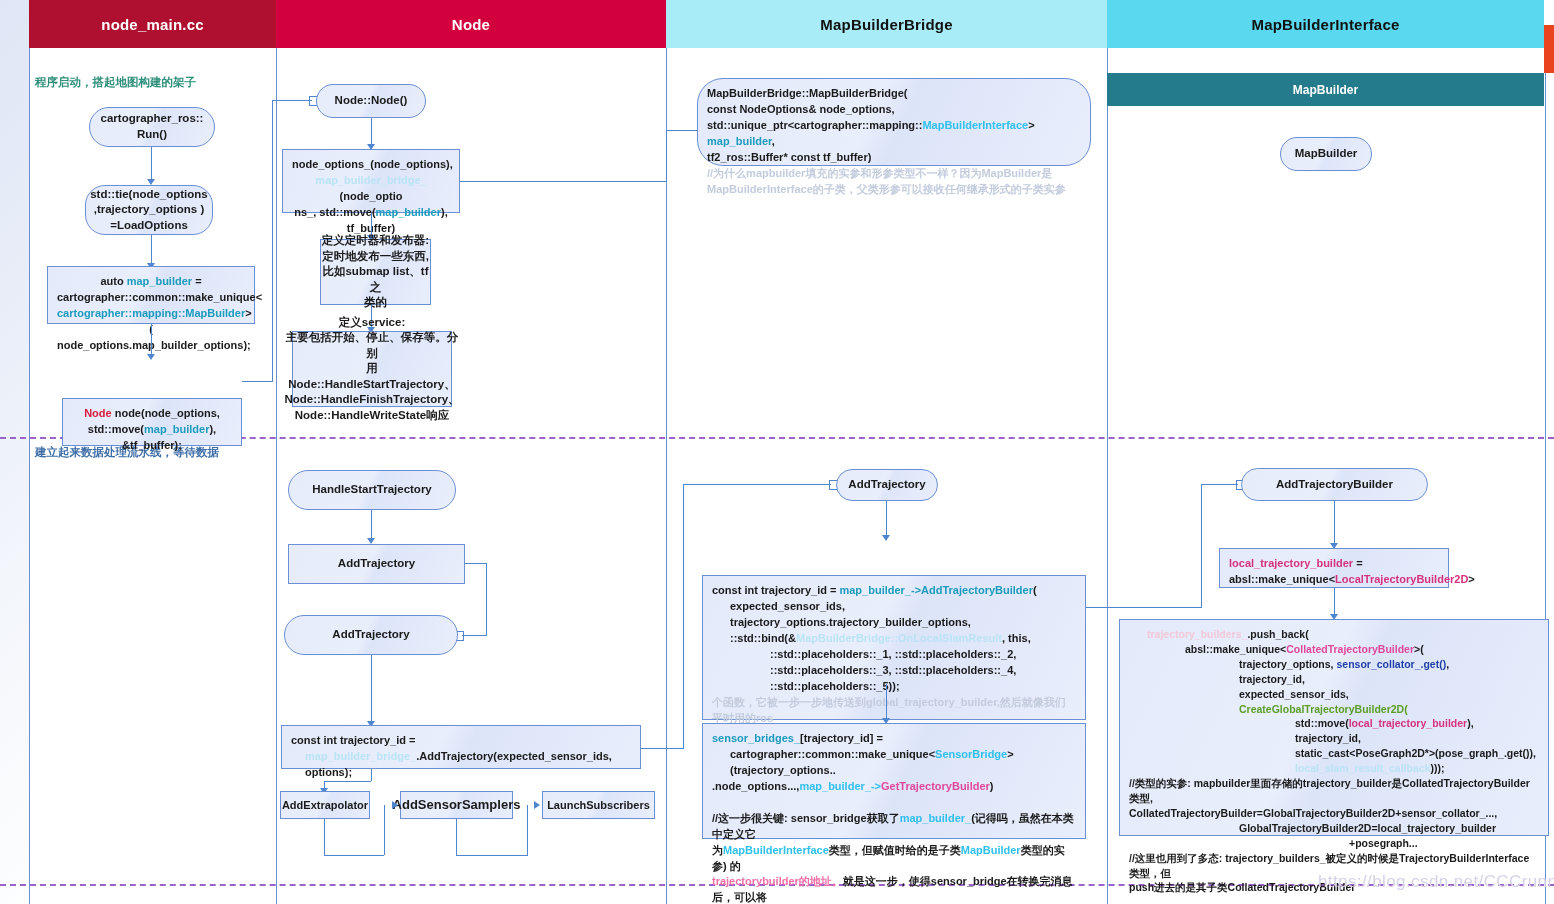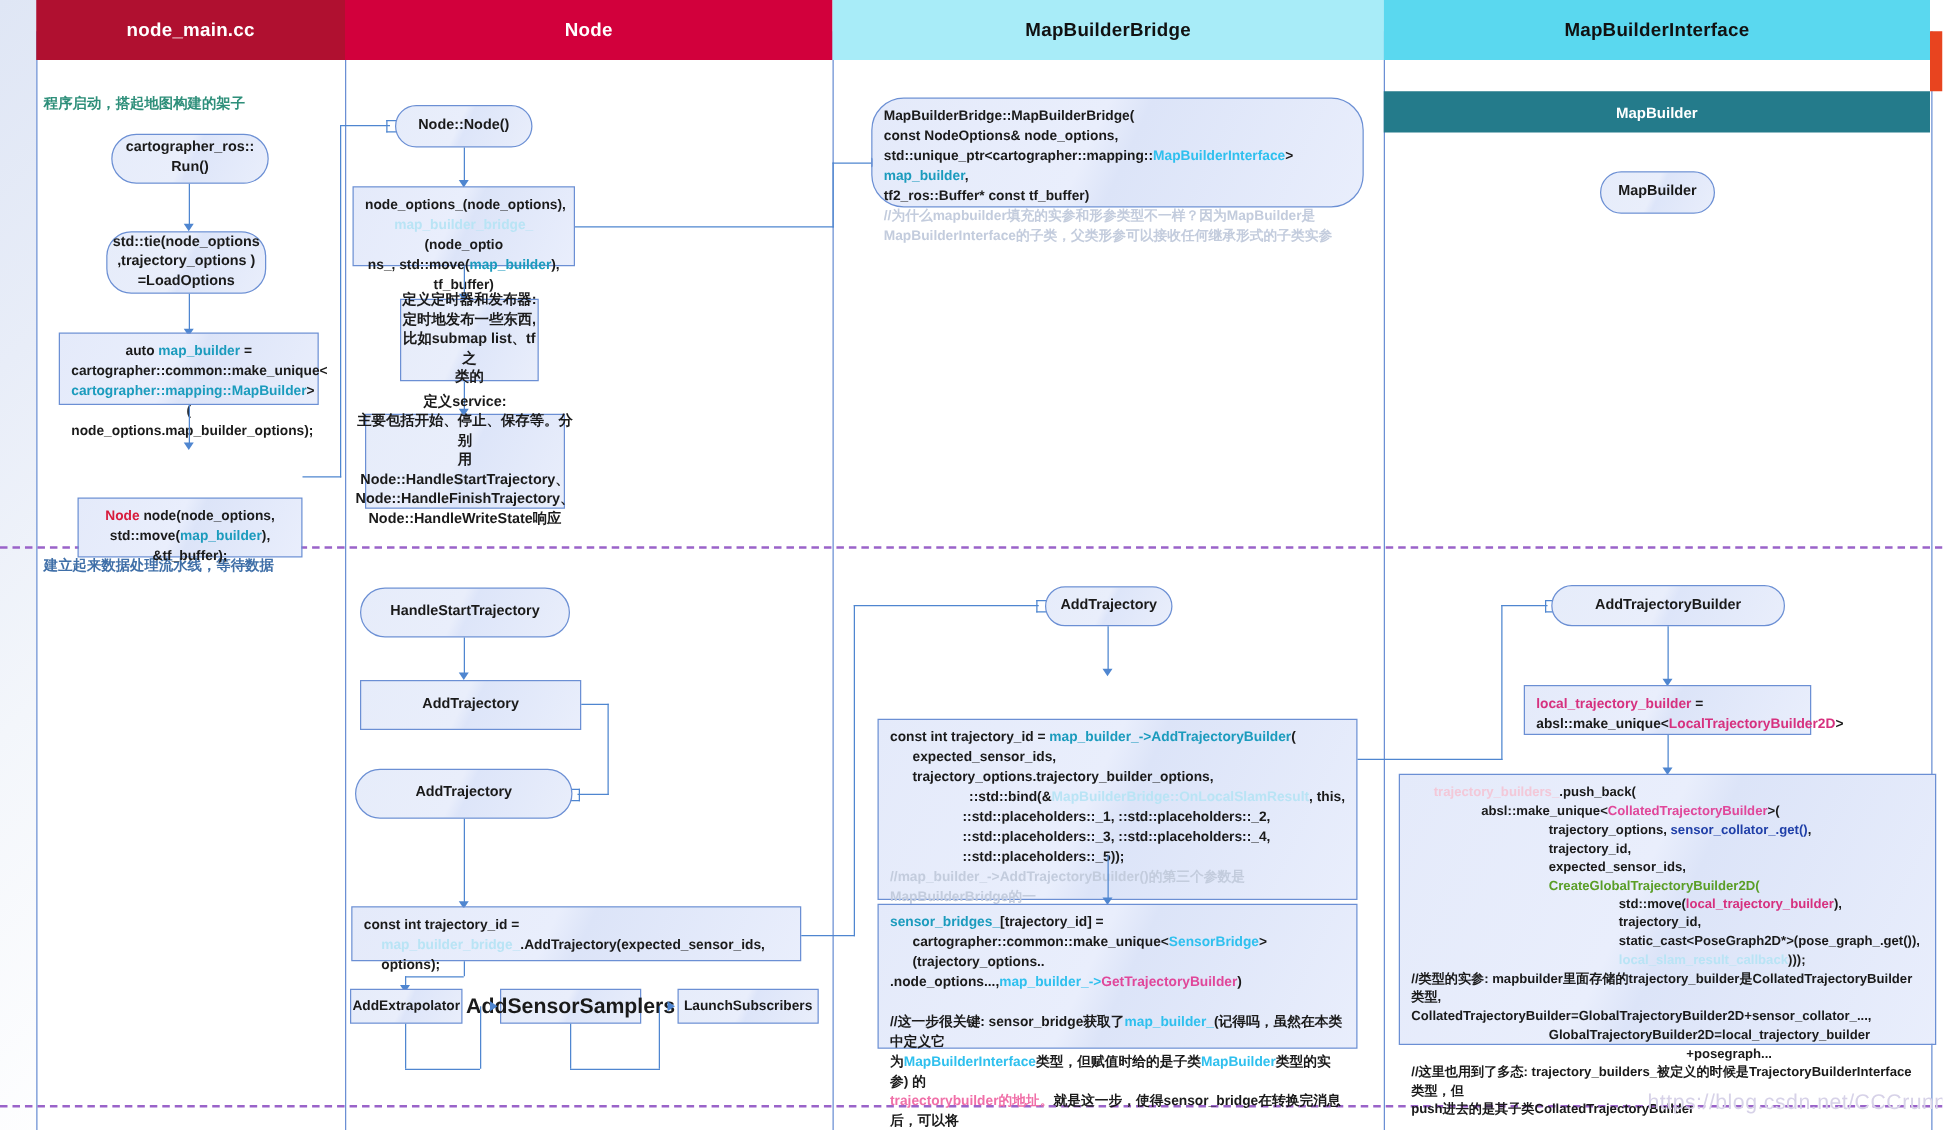--- a/index.html
+++ b/index.html
@@ -220,21 +220,21 @@
   <div class="arrow-open" style="left:829px;top:480px;"></div>
 
   <div class="vline" style="left:371px;top:769px;height:12px;"></div>
   <div class="hline" style="left:324px;top:781px;width:47px;"></div>
   <div class="vline" style="left:324px;top:781px;height:9px;"></div>
   <div class="arrow-d" style="left:320px;top:788px;"></div>
 
   <div class="node rect" style="left:280px;top:791px;width:90px;height:28px;font-size:11px;">
     <span>AddExtrapolator</span>
   </div>
-  <div class="node rect" style="left:400px;top:791px;width:113px;height:28px;font-size:17px;">
+  <div class="node rect" style="left:400px;top:791px;width:113px;height:28px;font-size:13px;">
     <span>AddSensorSamplers</span>
   </div>
   <div class="node rect" style="left:542px;top:791px;width:113px;height:28px;font-size:11px;">
     <span>LaunchSubscribers</span>
   </div>
 
   <div class="vline" style="left:324px;top:819px;height:36px;"></div>
   <div class="hline" style="left:324px;top:855px;width:60px;"></div>
   <div class="vline" style="left:384px;top:805px;height:50px;"></div>
   <div class="arrow-r" style="left:392px;top:801px;"></div>
@@ -246,25 +246,24 @@
 
   <div class="node rounded" style="left:836px;top:469px;width:102px;height:32px;">
     <span>AddTrajectory</span>
   </div>
   <div class="vline" style="left:886px;top:501px;height:36px;"></div>
   <div class="arrow-d" style="left:882px;top:535px;"></div>
 
   <div class="node rect code" style="left:702px;top:539px;width:384px;height:145px;margin-top:36px;">
     <div><span>const int trajectory_id = </span><span class="c-teal">map_builder_</span><span class="c-teal">-&gt;</span><span class="c-teal">AddTrajectoryBuilder</span><span>(</span></div>
     <div style="padding-left:18px;"><span>expected_sensor_ids, trajectory_options.trajectory_builder_options,</span></div>
-    <div style="padding-left:18px;text-align:right;"><span>::std::bind(&amp;</span><span class="c-cyan-pale">MapBuilderBridge::OnLocalSlamResult</span><span>, this,</span></div>
+    <div style="padding-left:18px;"><span>::std::bind(&amp;</span><span class="c-cyan-pale">MapBuilderBridge::OnLocalSlamResult</span><span>, this,</span></div>
     <div style="padding-left:58px;"><span>::std::placeholders::_1, ::std::placeholders::_2,</span></div>
     <div style="padding-left:58px;"><span>::std::placeholders::_3, ::std::placeholders::_4,</span></div>
     <div style="padding-left:58px;"><span>::std::placeholders::_5));</span></div>
-    <div><span class="c-graytxt">//map_builder_-&gt;AddTrajectoryBuilder()的第三个参数是MapBuilderBridge的一</span></div>
     <div><span class="c-graytxt">个函数，它被一步一步地传送到global_trajectory_builder,然后就像我们平时用的ros</span></div>
     <div><span class="c-graytxt">的callback函数一样，每当local slam处理完之后，就把结果送给</span></div>
     <div><span class="c-graytxt">MapBuilderBridge，用于ros端的发布</span></div>
   </div>
 
   <div class="hline" style="left:1086px;top:607px;width:116px;"></div>
   <div class="vline" style="left:1201px;top:484px;height:124px;"></div>
   <div class="hline" style="left:1201px;top:484px;width:37px;"></div>
   <div class="arrow-open" style="left:1236px;top:480px;"></div>
 

